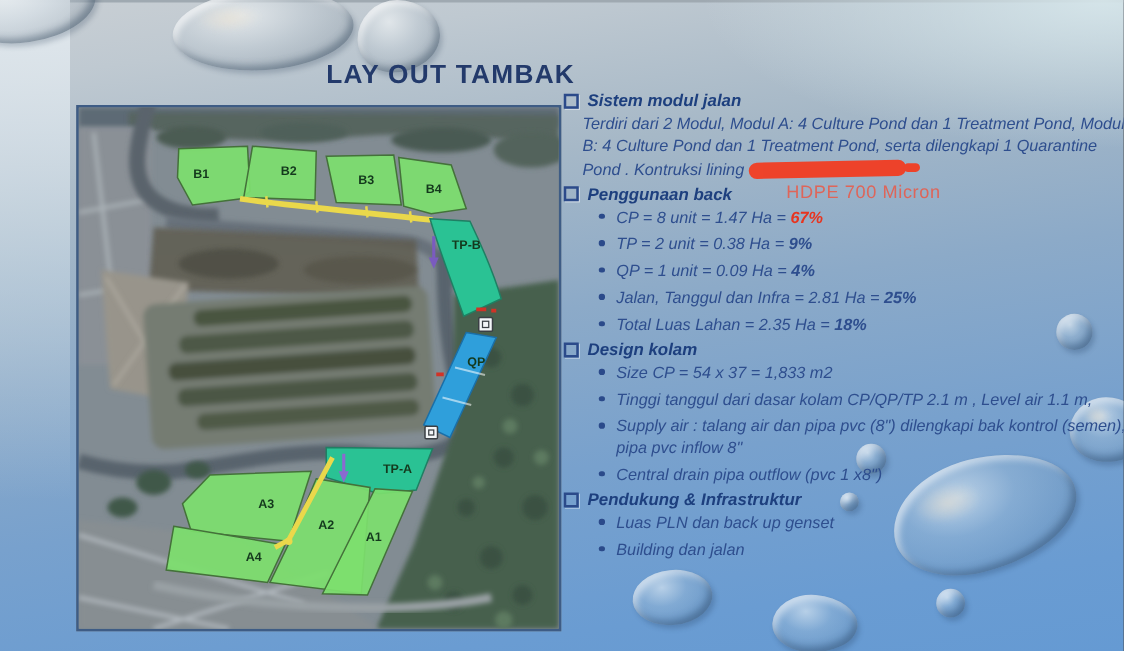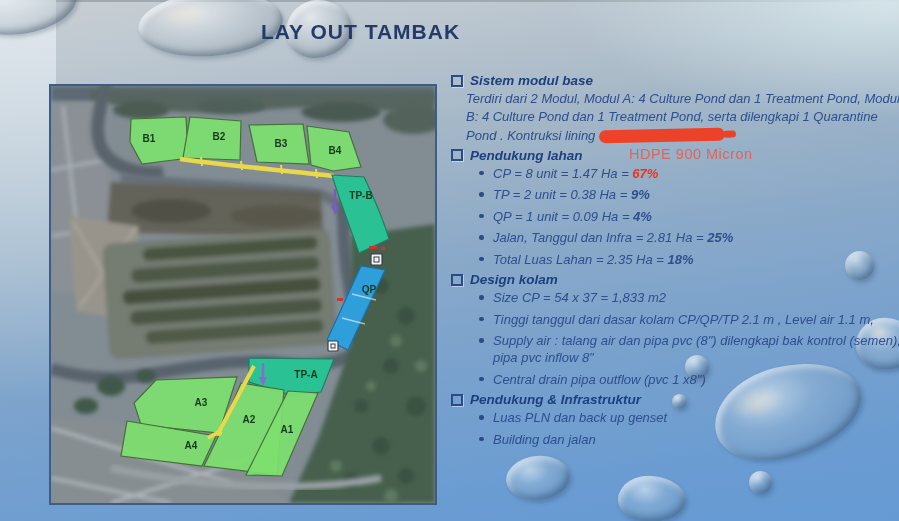--- a/index.html
+++ b/index.html
@@ -18,25 +18,25 @@
   .drop{position:absolute;border-radius:50%;
     background:radial-gradient(ellipse at 38% 30%,rgba(234,242,246,.60) 0%,rgba(176,199,216,.32) 35%,rgba(132,162,188,.28) 65%,rgba(96,126,156,.48) 88%,rgba(72,102,136,.58) 100%);
     box-shadow:inset -3px -4px 6px rgba(45,75,110,.45),inset 3px 4px 6px rgba(255,255,255,.55),2px 3px 4px rgba(40,70,105,.28);}
   .drop-gray{background:radial-gradient(ellipse at 38% 30%,rgba(238,242,244,.7) 0%,rgba(196,206,214,.45) 40%,rgba(150,163,175,.40) 70%,rgba(108,124,140,.55) 100%);
     box-shadow:inset -3px -4px 6px rgba(60,80,100,.45),inset 3px 4px 5px rgba(255,255,255,.6),2px 3px 4px rgba(50,70,95,.25);}
   .kidney{border-radius:48% 52% 58% 42% / 55% 48% 52% 45%;}
   .drop .hl{position:absolute;left:14%;top:16%;width:36%;height:34%;border-radius:50%;
     background:radial-gradient(rgba(236,226,208,.55),rgba(236,226,208,0) 72%);filter:blur(2px);}
 
   
-  .title{position:absolute;left:0;top:20px;width:721px;text-align:center;
+  .title{position:absolute;left:0;top:48px;width:721px;text-align:center;
     font-size:21px;font-weight:bold;letter-spacing:1px;color:#233a6b;}
 
   
-  .map{position:absolute;left:49px;top:84px;width:384px;height:417px;border:2px solid #3e5c85;background:#828c93;}
+  .map{position:absolute;left:61px;top:84px;width:384px;height:417px;border:2px solid #3e5c85;background:#828c93;}
   .map svg{display:block;}
   .pond-label{font-weight:bold;font-size:10px;fill:#14391d;}
 
   
   .panel{position:absolute;left:451px;top:70px;width:450px;color:#2e4e8e;font-size:13px;font-style:italic;}
   .sec-head{display:flex;align-items:center;margin:3px 0 2px;font-weight:bold;font-size:13.5px;color:#1d3f7e;}
   .cb{display:inline-block;width:8px;height:8px;border:2px solid #2b4a8a;margin-right:7px;flex:0 0 auto;
     box-shadow:1px 1px 0 rgba(255,255,255,.45);background:transparent;}
   .para{margin:2px 0 3px 15px;line-height:18.3px;}
   ul.blist{list-style:none;margin:2px 0 2px;padding:0 0 0 28px;}
@@ -196,30 +196,30 @@
       <text class="pond-label" x="198" y="337" text-anchor="middle">A2</text>
       <text class="pond-label" x="236" y="347" text-anchor="middle">A1</text>
       <text class="pond-label" x="140" y="363" text-anchor="middle">A4</text>
     </svg>
   </div>
 
   <div class="panel">
 
     <div class="sec-head">
       <span class="cb"></span>
-      <span>Sistem modul base</span>
+      <span>Sistem modul jalan</span>
     </div>
     <div class="para">
       <span>Terdiri dari 2 Modul, Modul A: 4 Culture Pond dan 1 Treatment Pond, Modul B: 4 Culture Pond dan 1 Treatment Pond, serta dilengkapi  1 Quarantine Pond . Kontruksi lining</span><span class="redaction"></span>
     </div>
-    <div class="hdpe-note">HDPE 900 Micron</div>
-
-    <div class="sec-head">
-      <span class="cb"></span>
-      <span>Pendukung lahan</span>
+    <div class="hdpe-note">HDPE 700 Micron</div>
+
+    <div class="sec-head">
+      <span class="cb"></span>
+      <span>Penggunaan back</span>
     </div>
     <ul class="blist">
       <li><span class="bdot"></span><span>CP = 8 unit =  1.47 Ha = </span><span class="pct-red">67%</span></li>
       <li><span class="bdot"></span><span>TP = 2 unit =  0.38 Ha =  </span><span class="pct">9%</span></li>
       <li><span class="bdot"></span><span>QP = 1 unit = 0.09 Ha = </span><span class="pct">4%</span></li>
       <li><span class="bdot"></span><span>Jalan, Tanggul dan  Infra =  2.81 Ha = </span><span class="pct">25%</span></li>
       <li><span class="bdot"></span><span>Total Luas Lahan =  2.35 Ha = </span><span class="pct">18%</span></li>
     </ul>
 
     <div class="sec-head">

